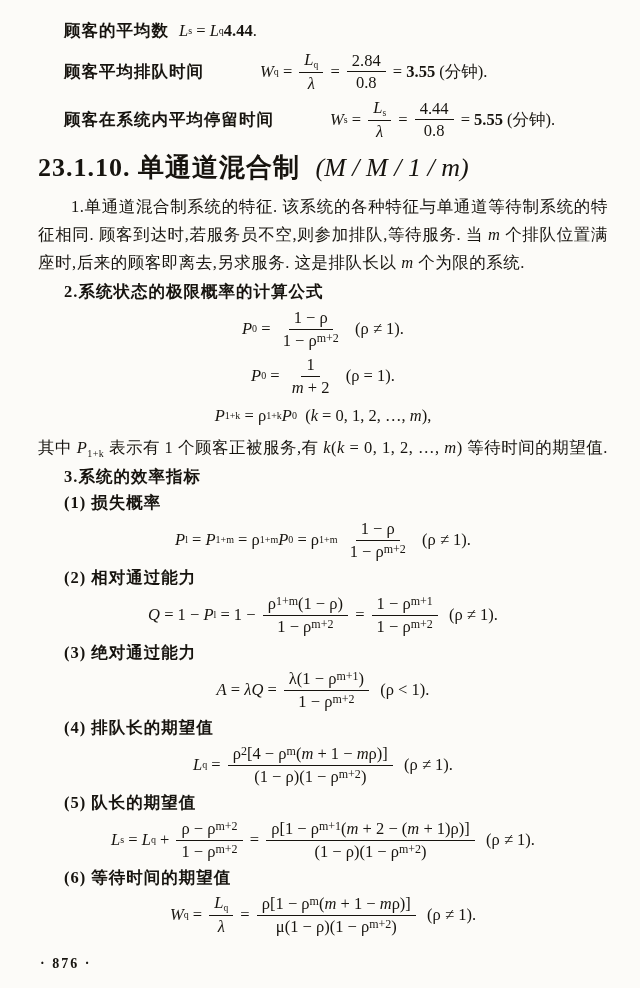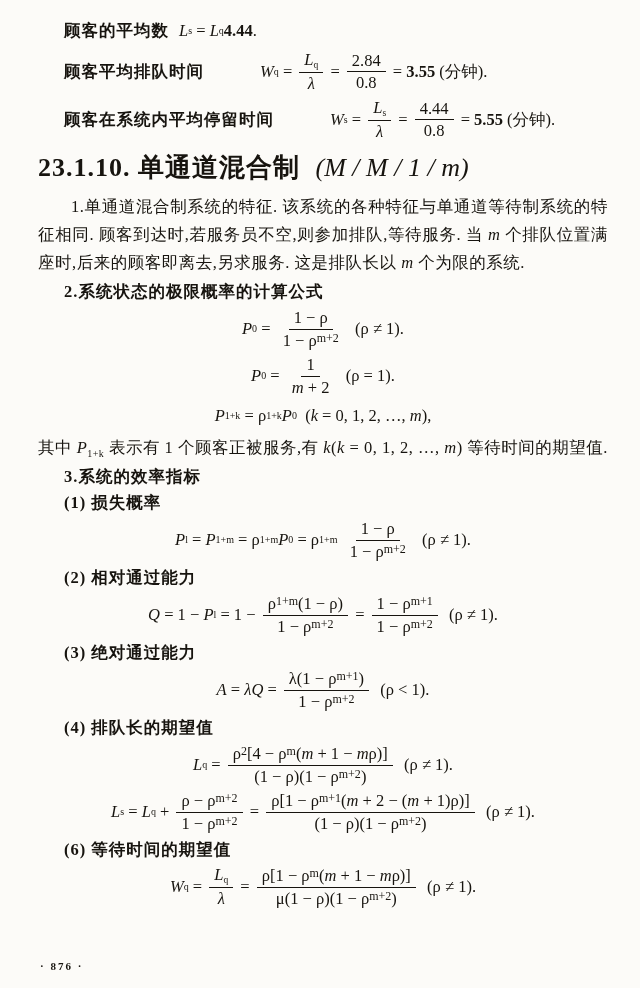--- a/index.html
+++ b/index.html
@@ -41,21 +41,21 @@
   .mb { font-weight:bold; }
   sub, sup { font-size:10px; line-height:1; }
   sub { vertical-align:-4px; }
   sup { vertical-align:6px; }
   .frac { display:inline-flex; flex-direction:column; align-items:center; vertical-align:middle; margin:0 3px; line-height:1.2; }
   .frac .num { display:inline-block; border-bottom:1.4px solid #17140f; padding:0 5px 1px 5px; text-align:center; }
   .frac .den { display:inline-block; padding:1px 5px 0 5px; text-align:center; }
   .frac sup { vertical-align:4px; font-size:12px; }
   .frac sub { vertical-align:-3px; font-size:9.5px; }
 
-  .footer { position:absolute; left:40px; bottom:16px; font-size:11px; font-weight:bold; letter-spacing:2px;text-align:right; }
+  .footer { position:absolute; left:40px; bottom:16px; font-size:14px; font-weight:bold; letter-spacing:2px;text-align:right; }
 </style>
 </head>
 <body>
 
 <div class="page">
   <div class="content">
 
     <div class="topline">
       <span class="zh">顾客的平均数</span>
       <span class="mathwrap">
@@ -216,20 +216,21 @@
         <span class="mi">L</span>
         <sub>q</sub>
         <span class="mt"> = </span>
         <span class="frac">
           <span class="num"><span class="mt">ρ</span><sup>2</sup><span class="mt">[4 − ρ</span><sup>m</sup><span class="mt">(</span><span class="mi">m</span><span class="mt"> + 1 − </span><span class="mi">m</span><span class="mt">ρ)]</span></span>
           <span class="den"><span class="mt">(1 − ρ)(1 − ρ</span><sup>m+2</sup><span class="mt">)</span></span>
         </span>
         <span class="mt">  (ρ ≠ 1).</span>
       </div>
 
+    <p class="plain">(5) 队长的期望值</p>
     <div class="formula">
         <span class="mi">L</span>
         <sub>s</sub>
         <span class="mt"> = </span>
         <span class="mi">L</span>
         <sub>q</sub>
         <span class="mt"> + </span>
         <span class="frac">
           <span class="num"><span class="mt">ρ − ρ</span><sup>m+2</sup></span>
           <span class="den"><span class="mt">1 − ρ</span><sup>m+2</sup></span>

